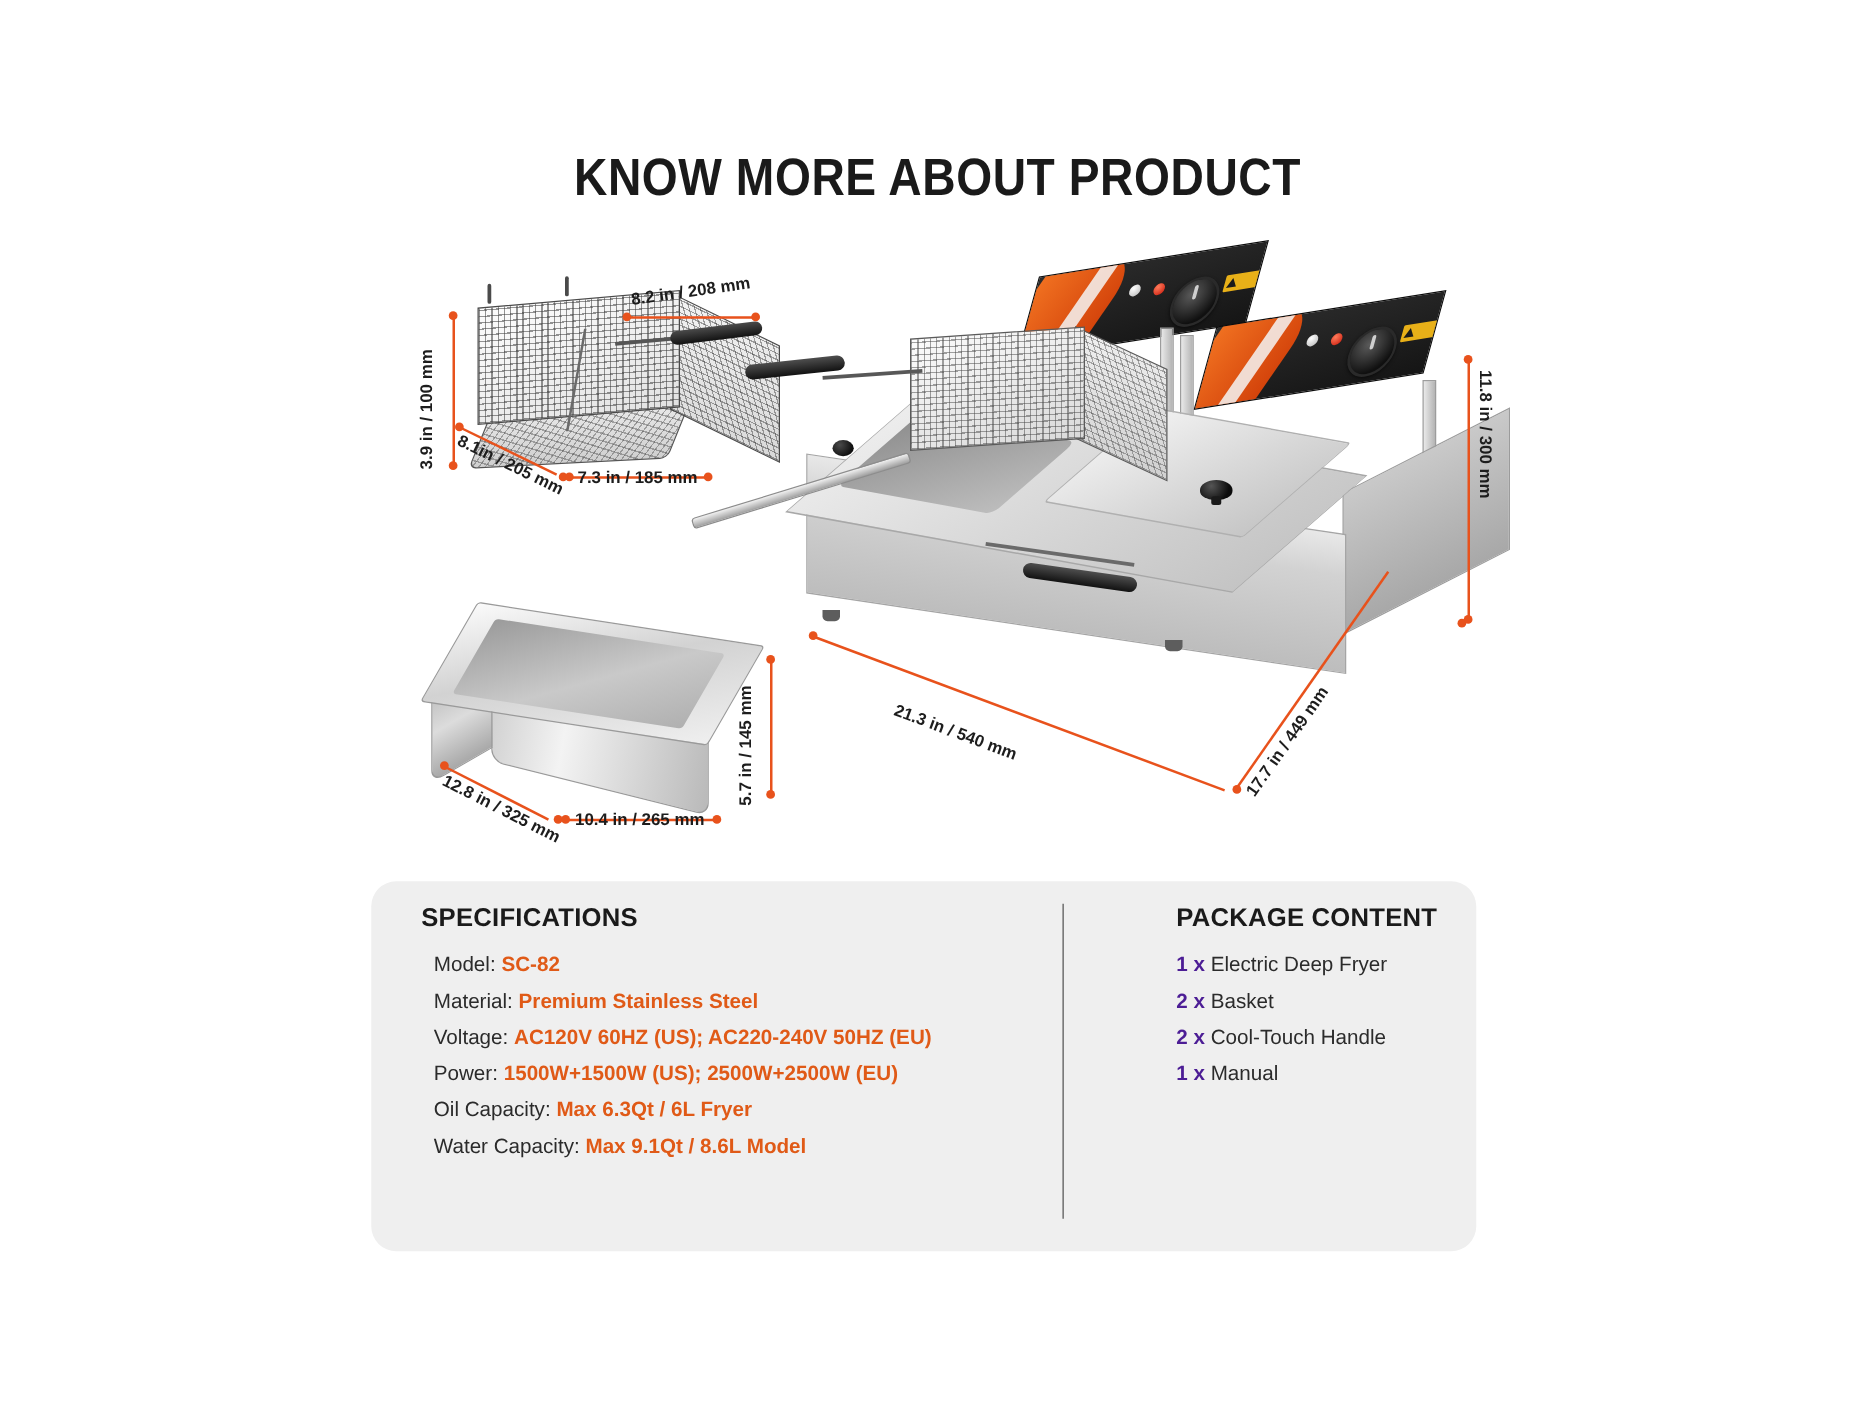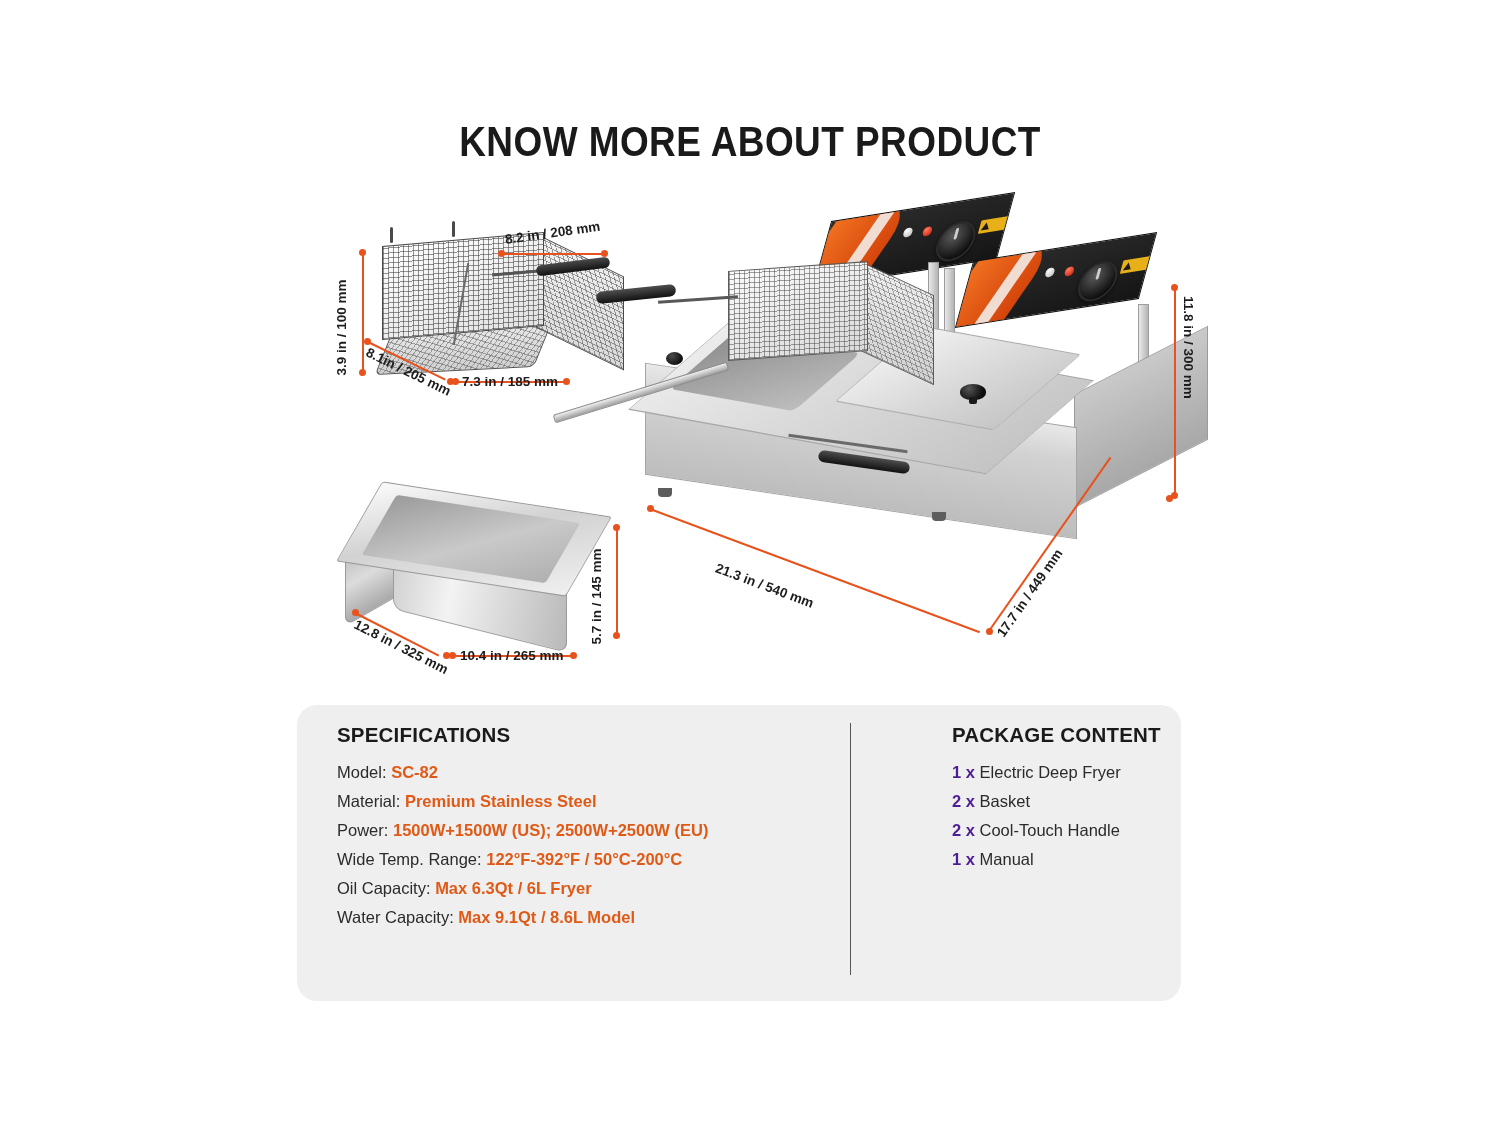--- a/index.html
+++ b/index.html
@@ -461,34 +461,34 @@
     position: absolute;
     left: 40px;
     top: 18px;
     width: 500px;
   }
   #package-block {
     position: absolute;
     left: 644px;
     top: 18px;
     width: 230px;
-    margin-left: 11px;
   }
   .panel-heading {
     font-size: 20.5px;
     font-weight: bold;
     color: #1a1a1a;
     letter-spacing: .2px;
     margin-bottom: 11px;
   }
   .spec-row {
     font-size: 16.5px;
     color: #2b2b2b;
     line-height: 29px;
     white-space: nowrap;
+    margin-left: 10px;
   }
   .spec-val {
     color: #E05A17;
     font-weight: bold;
   }
   .pkg-row {
     font-size: 16.5px;
     color: #2b2b2b;
     line-height: 29px;
     white-space: nowrap;
@@ -631,26 +631,26 @@
 
     <div class="spec-row">
       <span>Model:</span>
       <span class="spec-val">SC-82</span>
     </div>
     <div class="spec-row">
       <span>Material:</span>
       <span class="spec-val">Premium Stainless Steel</span>
     </div>
     <div class="spec-row">
+      <span>Voltage:</span>
+      <span class="spec-val">AC120V 60HZ (US); AC220-240V 50HZ (EU)</span>
+    </div>
+    <div class="spec-row">
       <span>Power:</span>
       <span class="spec-val">1500W+1500W (US); 2500W+2500W (EU)</span>
-    </div>
-    <div class="spec-row">
-      <span>Wide Temp. Range:</span>
-      <span class="spec-val">122°F-392°F / 50°C-200°C</span>
     </div>
     <div class="spec-row">
       <span>Oil Capacity:</span>
       <span class="spec-val">Max 6.3Qt / 6L Fryer</span>
     </div>
     <div class="spec-row">
       <span>Water Capacity:</span>
       <span class="spec-val">Max 9.1Qt / 8.6L Model</span>
     </div>
   </div>

